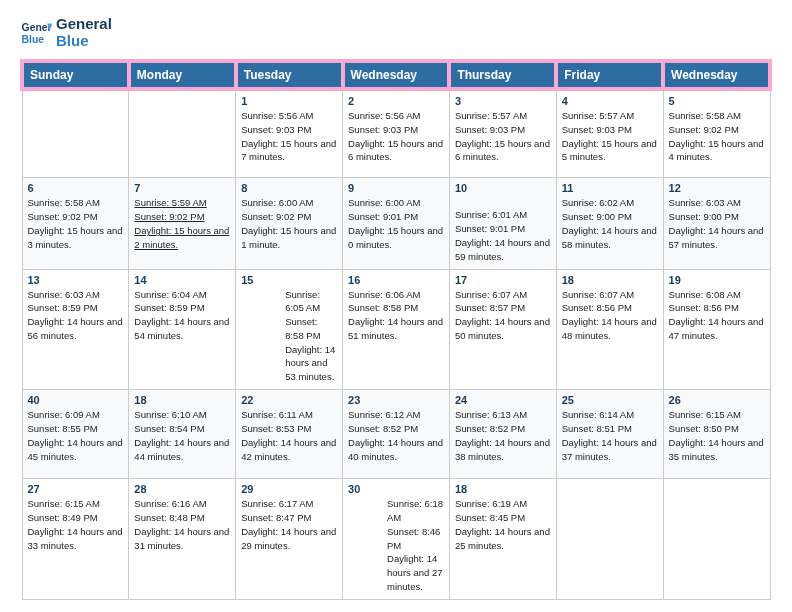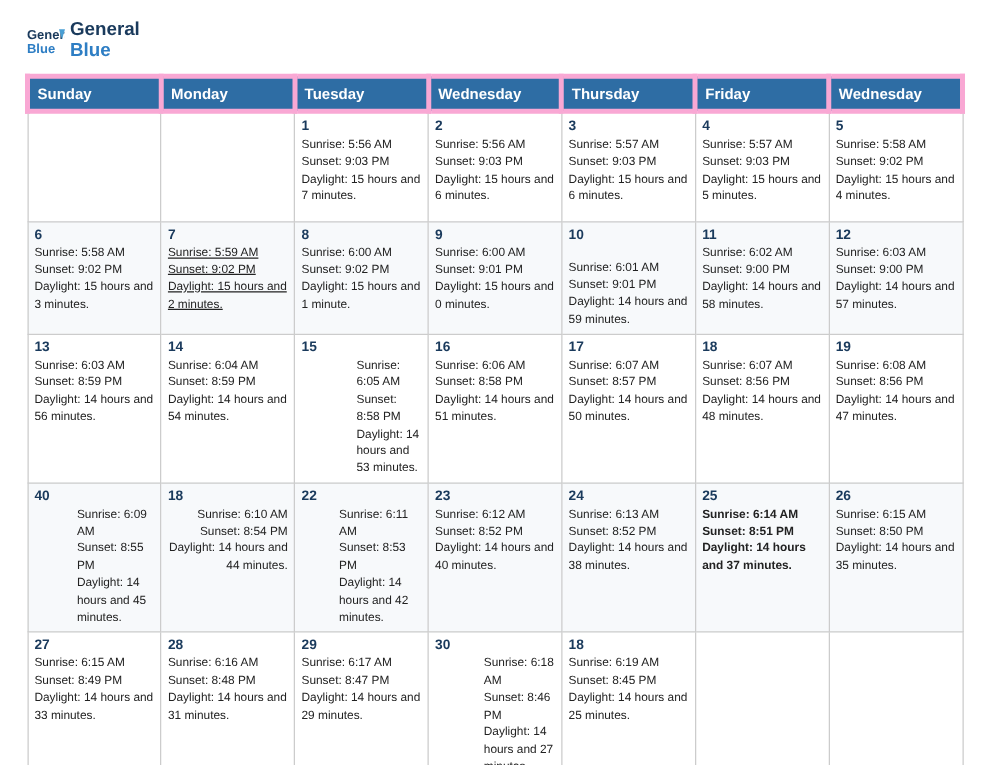--- a/index.html
+++ b/index.html
@@ -251,51 +251,51 @@
           <td>
             <div class="day-num">19</div>
             <div class="day-info" style="white-space: pre-line;">Sunrise: 6:08 AM
 Sunset: 8:56 PM
 Daylight: 14 hours and 47 minutes.</div>
           </td>
         </tr>
         <tr>
           <td>
             <div class="day-num">40</div>
-            <div class="day-info" style="white-space: pre-line; margin-left: 34px;">Sunrise: 6:09 AM
+            <div class="day-info" style="white-space: pre-line;">Sunrise: 6:09 AM
 Sunset: 8:55 PM
 Daylight: 14 hours and 45 minutes.</div>
           </td>
           <td>
             <div class="day-num">18</div>
-            <div class="day-info" style="white-space: pre-line; text-align: right;">Sunrise: 6:10 AM
+            <div class="day-info" style="white-space: pre-line;">Sunrise: 6:10 AM
 Sunset: 8:54 PM
 Daylight: 14 hours and 44 minutes.</div>
           </td>
           <td>
             <div class="day-num">22</div>
-            <div class="day-info" style="white-space: pre-line; margin-left: 30px;">Sunrise: 6:11 AM
+            <div class="day-info" style="white-space: pre-line;">Sunrise: 6:11 AM
 Sunset: 8:53 PM
 Daylight: 14 hours and 42 minutes.</div>
           </td>
           <td>
             <div class="day-num">23</div>
             <div class="day-info" style="white-space: pre-line;">Sunrise: 6:12 AM
 Sunset: 8:52 PM
 Daylight: 14 hours and 40 minutes.</div>
           </td>
           <td>
             <div class="day-num">24</div>
             <div class="day-info" style="white-space: pre-line;">Sunrise: 6:13 AM
 Sunset: 8:52 PM
 Daylight: 14 hours and 38 minutes.</div>
           </td>
           <td>
             <div class="day-num">25</div>
-            <div class="day-info" style="white-space: pre-line; font-weight: bold;">Sunrise: 6:14 AM
+            <div class="day-info" style="white-space: pre-line;">Sunrise: 6:14 AM
 Sunset: 8:51 PM
 Daylight: 14 hours and 37 minutes.</div>
           </td>
           <td>
             <div class="day-num">26</div>
             <div class="day-info" style="white-space: pre-line;">Sunrise: 6:15 AM
 Sunset: 8:50 PM
 Daylight: 14 hours and 35 minutes.</div>
           </td>
         </tr>

